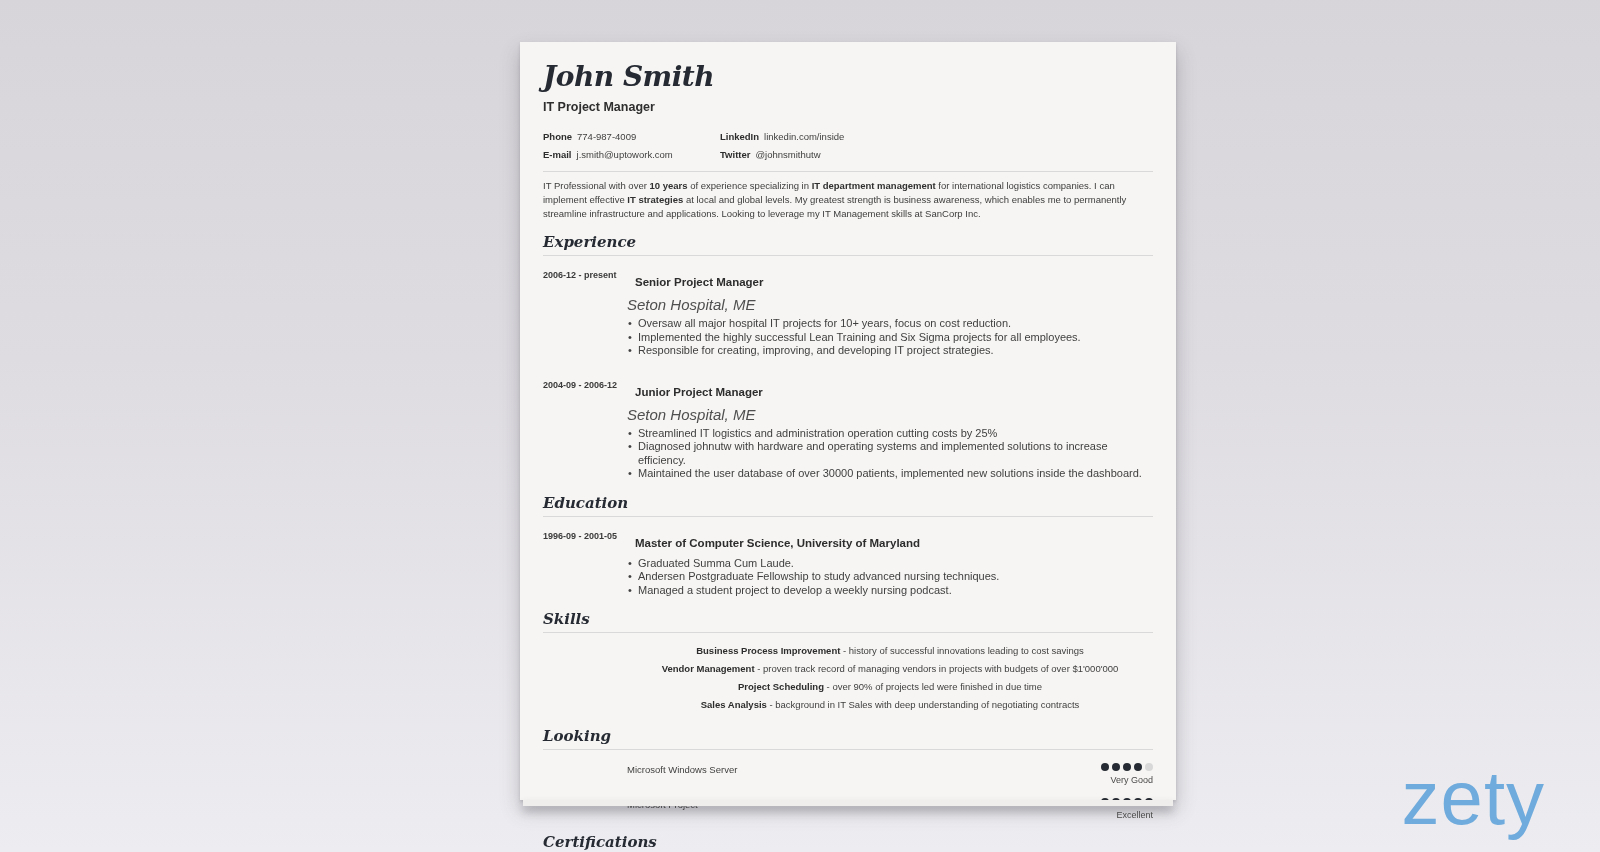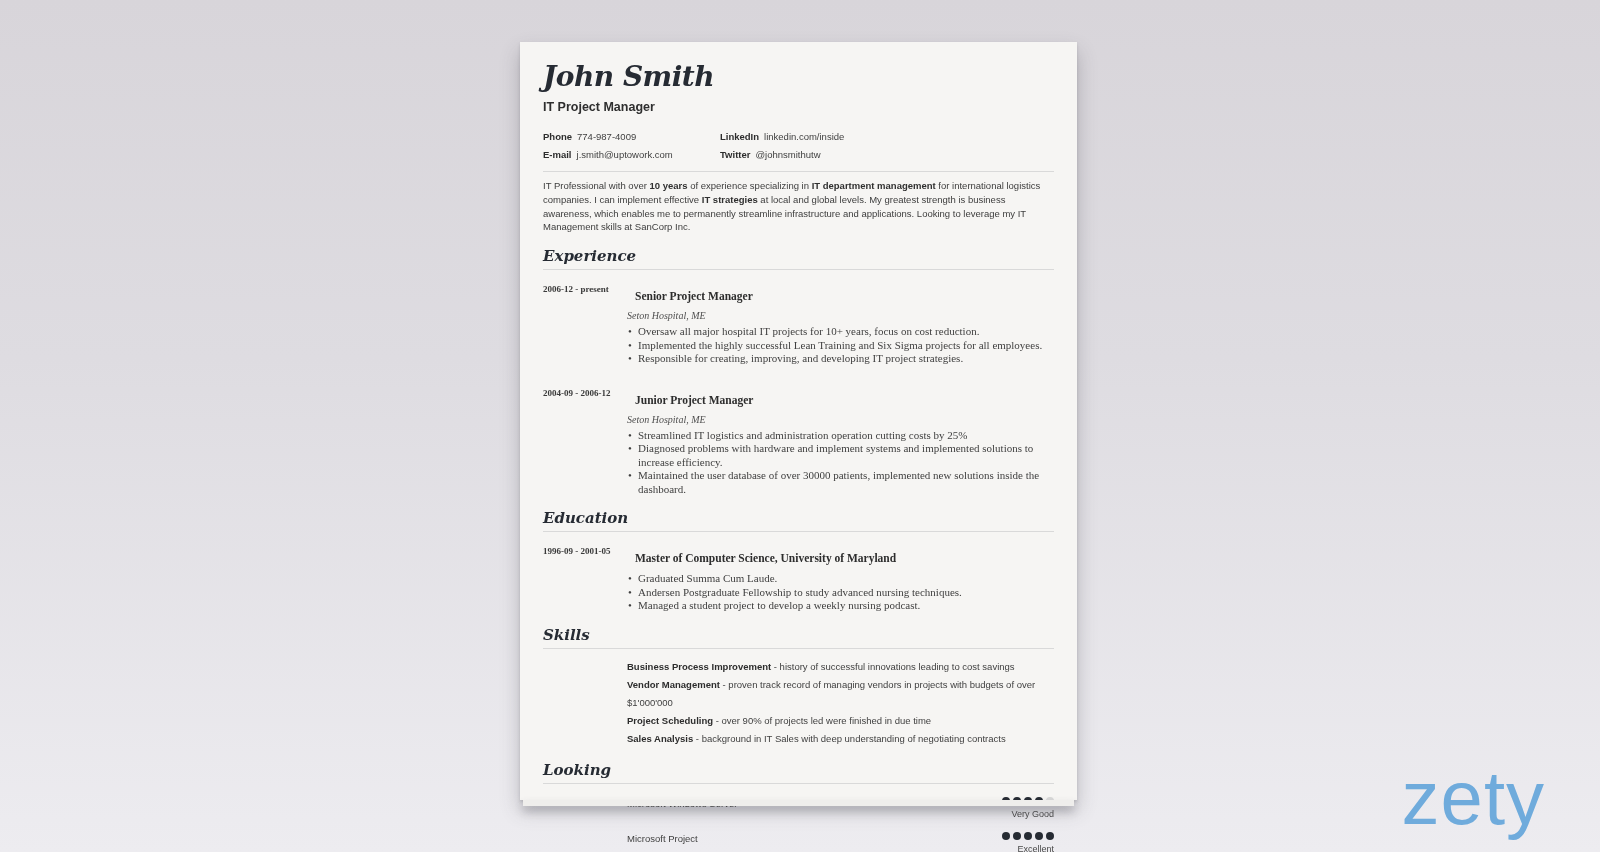--- a/index.html
+++ b/index.html
@@ -2,21 +2,21 @@
 <html style="--ink: #262b33; --paper: #f6f5f3; --rule: #d9d9d9; --dot-empty: #d8d8d8; --watermark: #6fabdc;"><head>
 <meta charset="utf-8">
 <style>
   html, body { margin:0; padding:0; }
   body {
     width:1600px; height:852px; overflow:hidden; position:relative;
     background: linear-gradient(180deg, #d8d5da 0%, #dedce1 42%, #edecf0 100%);
     font-family:"Liberation Sans", sans-serif;
   }
   .paper {
-    position:absolute; left:520px; top:42px; width:557px; height:758px;
+    position:absolute; left:520px; top:42px; width:656px; height:758px;
     background: var(--paper, #f6f5f3);
     box-sizing:border-box; padding:16px 23px 0;
     box-shadow: 0 2px 3px rgba(70,68,80,.20), 0 10px 18px rgba(70,68,80,.30);
   }
   .paper::after {
     content:""; position:absolute; left:3px; right:3px; bottom:-6px; height:6px;
     background:#efeeec; box-shadow: 0 5px 8px rgba(70,68,80,.30);
   }
   .script { font-family:"DejaVu Serif", serif; font-style:italic; font-weight:bold; color: var(--ink, #262b33); }
   .name { font-size:28px; margin:2px 0 0; letter-spacing:-0.5px; }
@@ -26,30 +26,30 @@
     grid-template-rows:repeat(2, 18px); margin-top:13px; font-size:9.5px; color:#3f3f3f; align-items:center;
   }
   .contact .lbl { font-weight:bold; color:#2d2d2d; margin-right:5px; }
   .header-rule { border:none; border-top:1px solid var(--rule, #dcdcdc); margin:8px 0 0; }
   .summary { font-size:9.5px; line-height:13.8px; color:#3d3d3d; margin:7px 0 0; }
   .b { font-weight:bold; color:#303030; }
   h2.section-heading {
     font-size:15px; margin:13px 0 0; padding-bottom:4px;
     border-bottom:1px solid var(--rule, #d9d9d9);
   }
-  .entry { display:grid; grid-template-columns:84px 1fr; margin-top:12px;font-family:Liberation Serif, serif; }
+  .entry { display:grid; grid-template-columns:84px 1fr; margin-top:12px; }
   .entry + .entry { margin-top:20px; }
   .date-col { font-size:9px; font-weight:bold; color:#3a3a3a; padding-top:2px; }
   .entry h3 { font-size:11.5px; font-weight:bold; color:#2d2d2d; margin:8px; }
-  .company { font-size:10px; font-style:italic; color:#4f4f4f; margin-top:4px; }
+  .company { font-size:15px; font-style:italic; color:#4f4f4f; margin-top:4px; }
   ul.bullets { margin:4px 0 0; padding:0; list-style:none; }
   ul.bullets li { font-size:11px; color:#3f3f3f; line-height:13.5px; padding-left:11px; position:relative; }
   ul.bullets li::before { content:"\2022"; position:absolute; left:1px; }
   .skills-list { margin-top:9px; }
-  .skill-row { display:grid; grid-template-columns:84px 1fr; }
+  .skill-row { display:grid; grid-template-columns:84px 1fr;text-align:center; }
   .skill-line { font-size:9.5px; color:#3f3f3f; line-height:18px; }
   .skill-line .skill-name { font-weight:bold; color:#2d2d2d; }
   .software-row { display:grid; grid-template-columns:84px 1fr auto; margin-top:13px; align-items:start; }
   .sw-name { font-size:9.5px; color:#3f3f3f; padding-top:1px; }
   .dots { display:flex; gap:3px; justify-content:flex-end; }
   .dot { width:8px; height:8px; border-radius:50%; background: var(--dot-empty, #d8d8d8); }
   .dot.on { background: var(--ink, #2a2e36); }
   .sw-label { font-size:9px; color:#4a4a4a; margin-top:4px; text-align:right; }
   .zety {
     position:absolute; right:55px; bottom:16px; font-size:76px; line-height:1;
@@ -89,21 +89,21 @@
         </ul>
       </div>
     </div>
     <div class="entry">
       <div class="date-col">2004-09 - 2006-12</div>
       <div>
         <h3>Junior Project Manager</h3>
         <div class="company">Seton Hospital, ME</div>
         <ul class="bullets">
           <li>Streamlined IT logistics and administration operation cutting costs by 25%</li>
-          <li>Diagnosed problems with hardware and implement systems and implemented solutions to increase efficiency.</li>
+          <li>Diagnosed johnutw with hardware and operating systems and implemented solutions to increase efficiency.</li>
           <li>Maintained the user database of over 30000 patients, implemented new solutions inside the dashboard.</li>
         </ul>
       </div>
     </div>
   </section>
 
   <section>
     <h2 class="script section-heading">Education</h2>
     <div class="entry">
       <div class="date-col">1996-09 - 2001-05</div>

